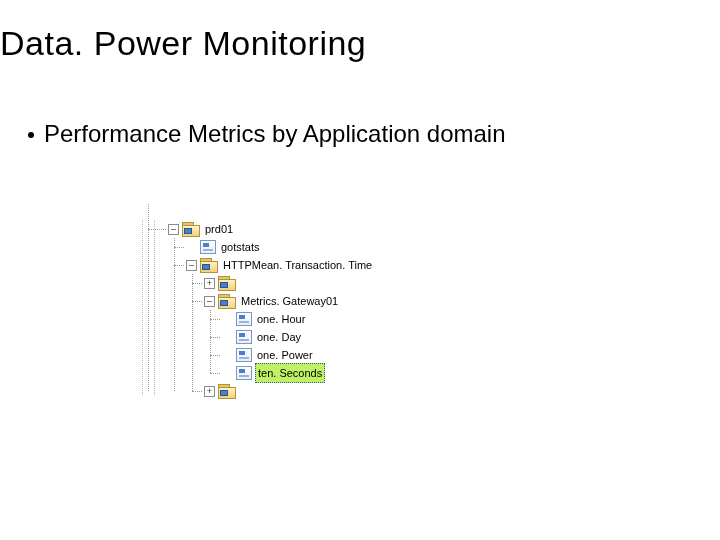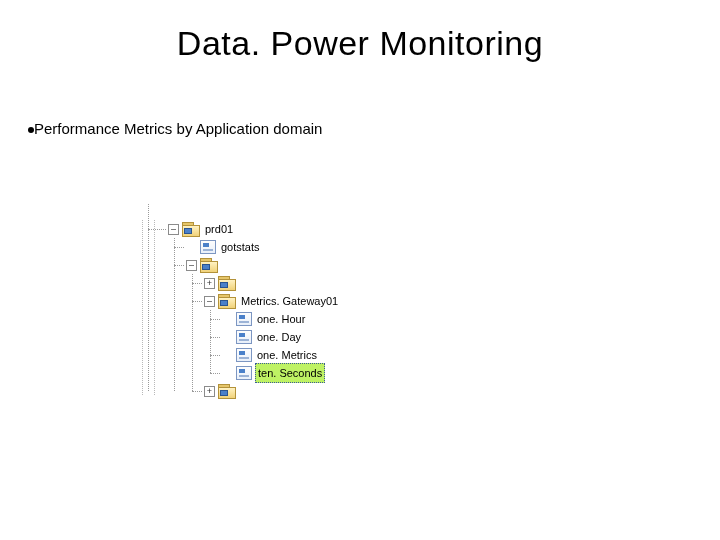--- a/index.html
+++ b/index.html
@@ -10,32 +10,32 @@
     background: #ffffff;
     font-family: Arial, Helvetica, sans-serif;
     color: #000;
     position: relative;
   }
   .title {
     position: absolute;
     top: 24px;
     left: 0;
     width: 100%;
-    text-align: center;
     font-size: 34px;
     font-weight: 400;
     letter-spacing: 0.5px;
   }
   .bullet-row {
     position: absolute;
     top: 120px;
     left: 28px;
-    font-size: 15px;
+    font-size: 24px;
     display: flex;
     align-items: center;
+    gap: 10px;
   }
   .bullet-dot {
     width: 6px;
     height: 6px;
     background: #000;
     border-radius: 50%;
     margin-top: 2px;
   }
   .tree-wrap {
     position: absolute;
@@ -209,20 +209,21 @@
               <div class="leaf"></div>
               <span class="label">gotstats</span>
             </div>
           </li>
           <li>
             <div class="row">
               <div class="toggle">–</div>
               <div class="folder">
                   <div class="folder-badge"></div>
                 </div>
+              <span class="label">HTTPMean. Transaction. Time</span>
             </div>
             <ul>
               <li>
                 <div class="row">
                   <div class="toggle">+</div>
                   <div class="folder">
                       <div class="folder-badge"></div>
                     </div>
                 </div>
               </li>
@@ -246,21 +247,21 @@
                     <div class="row">
                       <div class="toggle-spacer"></div>
                       <div class="leaf"></div>
                       <span class="label">one. Day</span>
                     </div>
                   </li>
                   <li>
                     <div class="row">
                       <div class="toggle-spacer"></div>
                       <div class="leaf"></div>
-                      <span class="label">one. Metrics</span>
+                      <span class="label">one. Power</span>
                     </div>
                   </li>
                   <li>
                     <div class="row">
                       <div class="toggle-spacer"></div>
                       <div class="leaf"></div>
                       <span class="label selected">ten. Seconds</span>
                     </div>
                   </li>
                 </ul>

